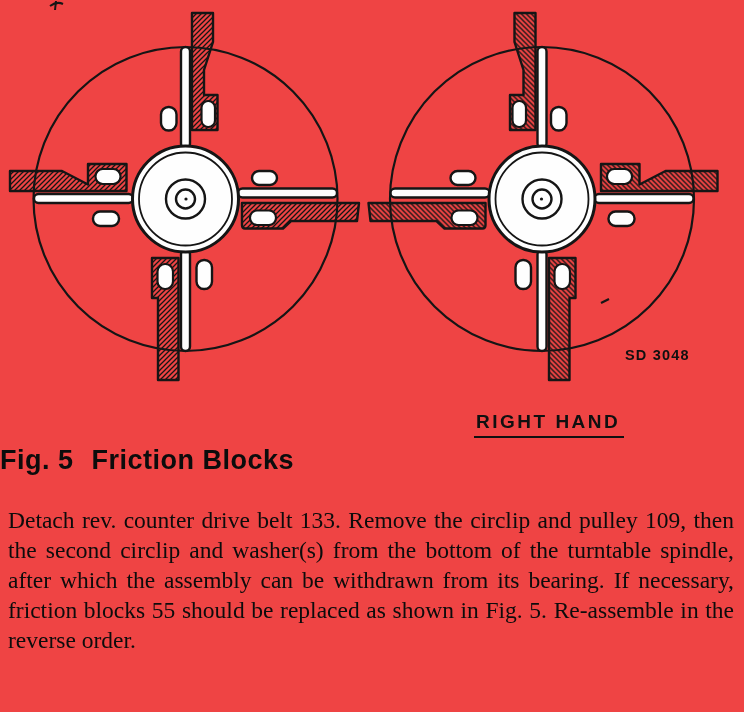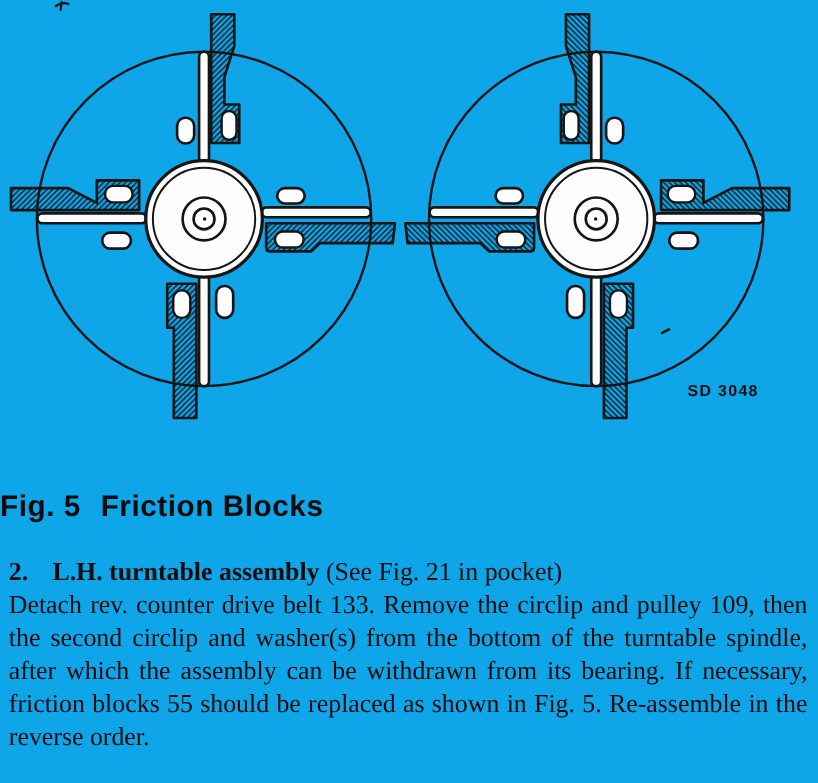--- a/index.html
+++ b/index.html
@@ -1,19 +1,19 @@
 <!DOCTYPE html>
 <html><head>
 <meta charset="utf-8">
 <style>
   html,body{margin:0;padding:0;background:#e8e8e8;}
   .page{
     position:relative;
     width:744px;height:712px;
-    background:#0ea5e9;
+    background:#ef4444;
     overflow:hidden;
     font-family:"Liberation Serif", serif;
     color:#101010;
   }
   .fig-svg{position:absolute;left:0;top:0;width:744px;height:400px;}
   .hand-label{
     position:absolute;top:411px;
     font-family:"Liberation Sans", sans-serif;
     font-size:19px;font-weight:600;
     letter-spacing:2.5px;
@@ -93,26 +93,23 @@
       <rect x="157.5" y="264" width="15.5" height="25" rx="7.5" fill="#fefefe" stroke="#151515" stroke-width="2.2"></rect>
     </g>
 
     <use href="#disc-template" xlink:href="#disc-template" transform="translate(727.5,0) scale(-1,1)"></use>
 
     <path d="M601,303 L609,299" stroke="#151515" stroke-width="2.2" fill="none"></path>
 
     <text x="625" y="360" font-family="Liberation Sans, sans-serif" font-size="14.5" font-weight="bold" letter-spacing="1.2" fill="#101010">SD 3048</text>
   </svg>
 
+  <div class="hand-label right">RIGHT HAND</div>
 
   <div class="fig-caption">
     <span class="cap-num">Fig. 5</span><span class="cap-ttl">Friction Blocks</span>
   </div>
 
   <div class="section">
-    <div class="section-heading">
-      <span class="num">2.</span><span class="ttl">L.H. turntable assembly</span>
-      <span class="ref">(See Fig. 21 in pocket)</span>
-    </div>
     <div class="section-body">Detach rev. counter drive belt 133. Remove the circlip and pulley 109, then the second circlip and washer(s) from the bottom of the turntable spindle, after which the assembly can be withdrawn from its bearing. If necessary, friction blocks 55 should be replaced as shown in Fig. 5. Re-assemble in the reverse order.</div>
   </div>
 
 </div>
 
 </body></html>

